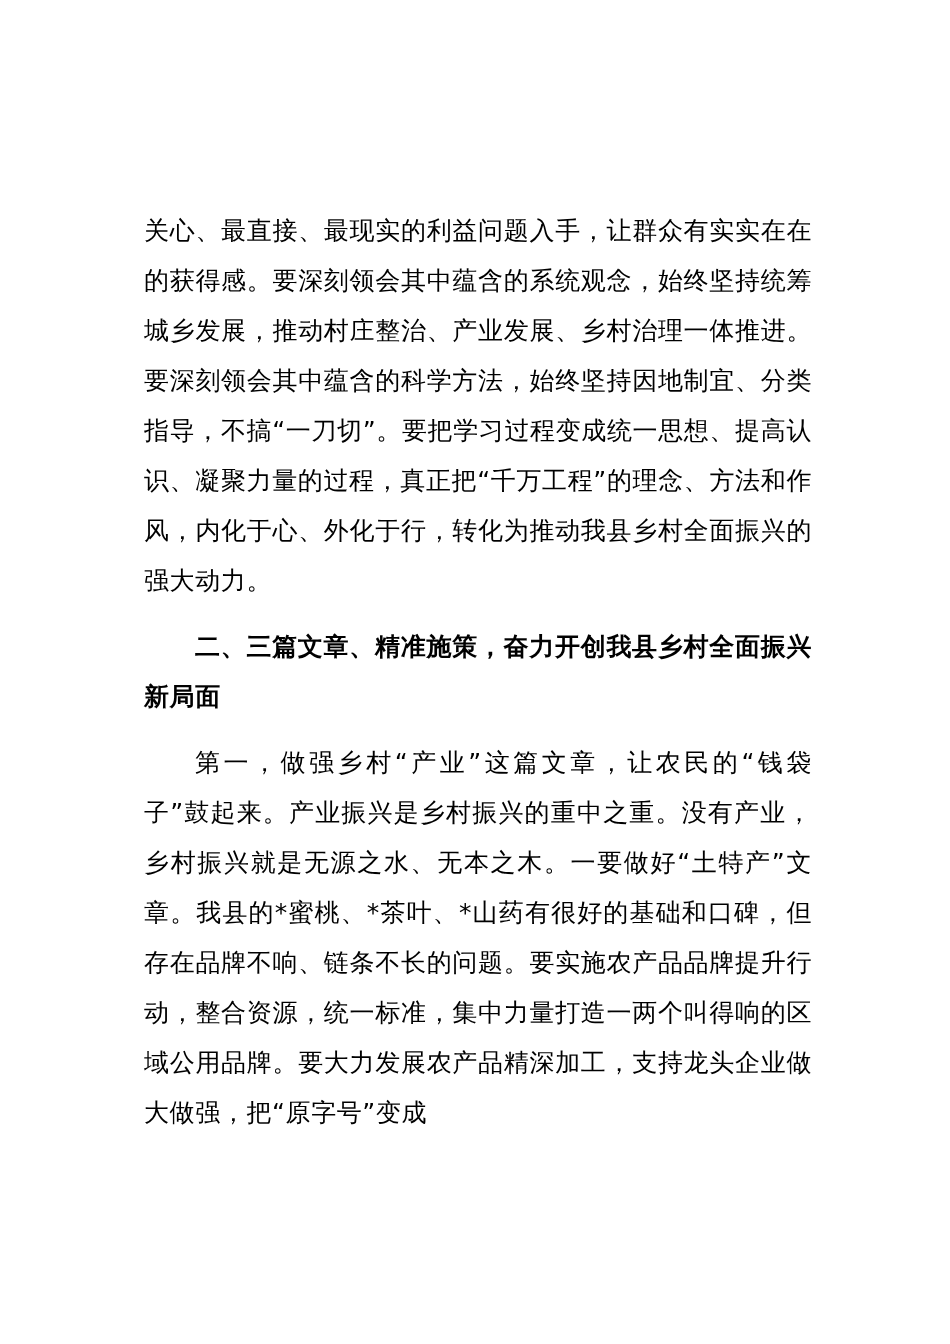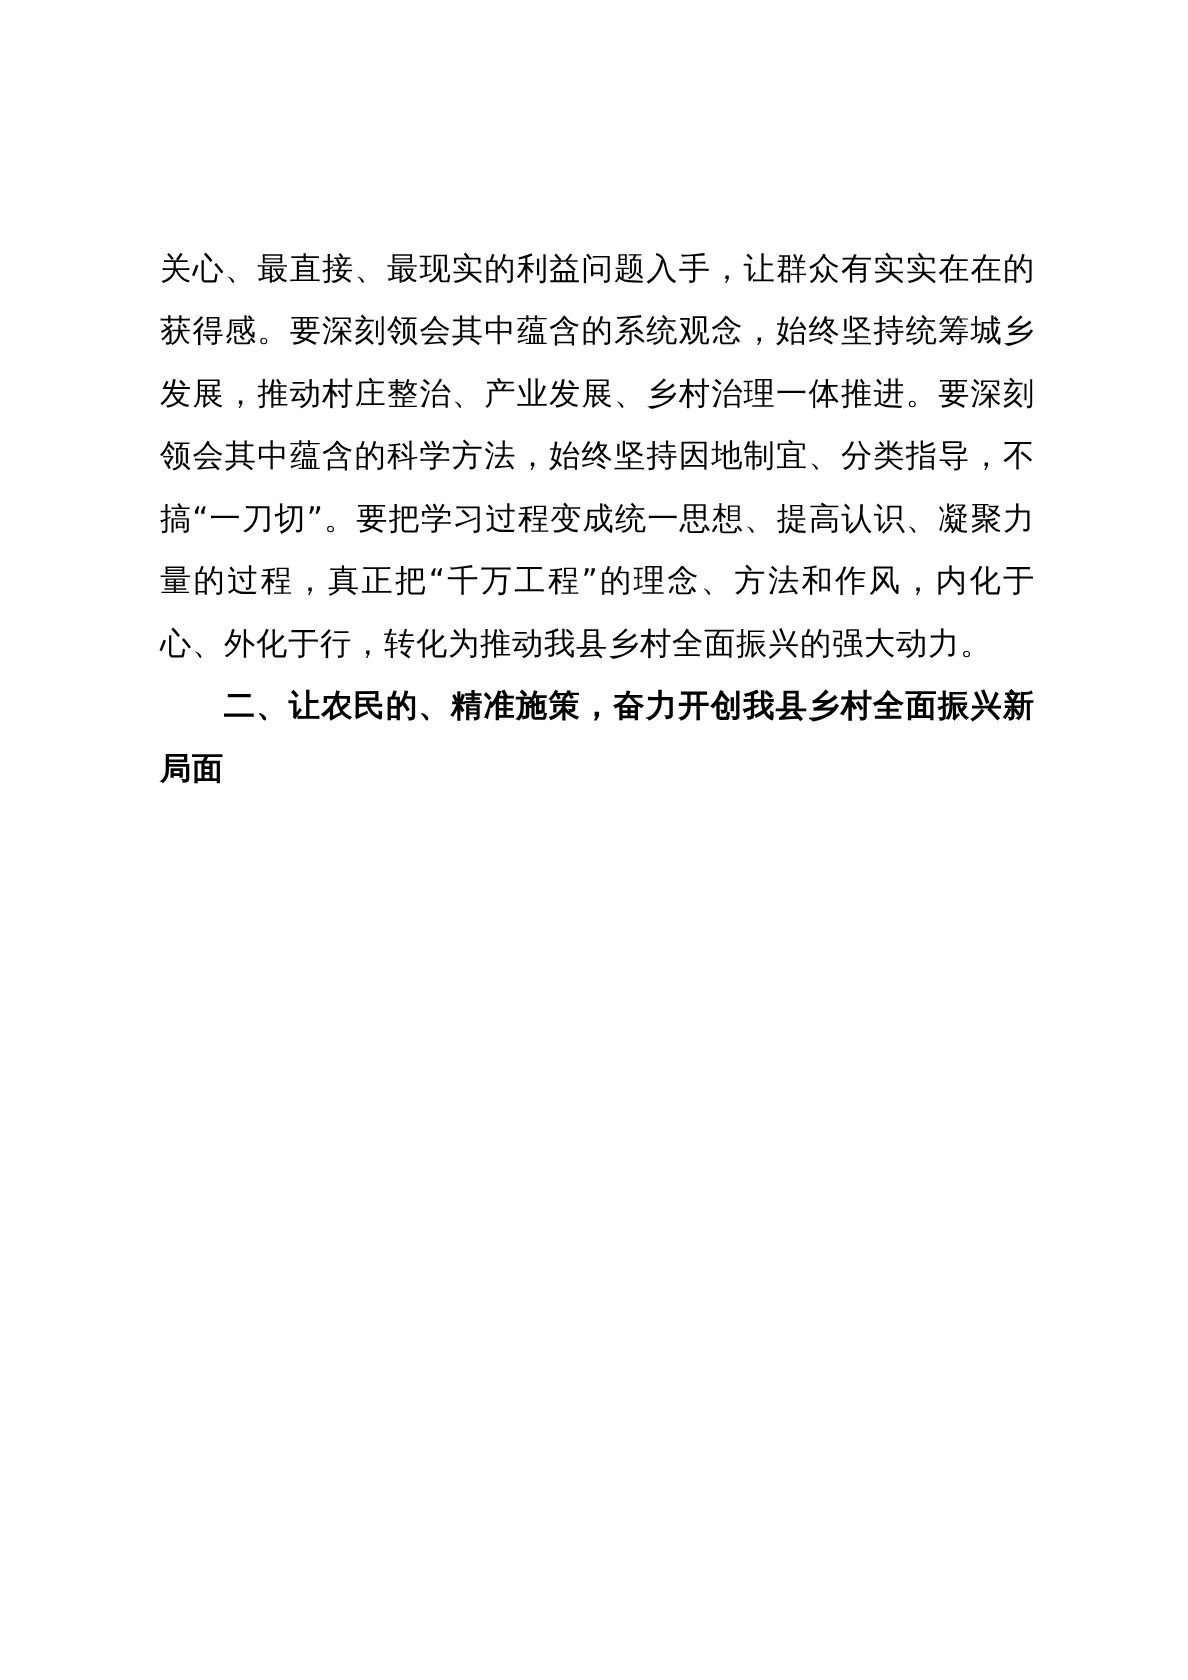--- a/index.html
+++ b/index.html
@@ -15,34 +15,35 @@
       font-family: "DejaVu Sans", "Liberation Sans", sans-serif;
       color: #000000;
     }
     .page {
       position: absolute;
       left: 128px;
       top: 190px;
       width: 700px;
     }
     .para {
-      margin: 0;
+      margin: 16px;
       font-size: 25px;
       line-height: 50px;
       text-align: justify;
       text-justify: inter-character;
       letter-spacing: 0.6px;
       word-break: break-all;
     }
     .indent {
       text-indent: 51px;
     }
     .heading {
       font-weight: bold;
     }
   </style>
 </head>
 <body>
 
 <div class="page">
   <p class="para">关心、最直接、最现实的利益问题入手，让群众有实实在在的获得感。要深刻领会其中蕴含的系统观念，始终坚持统筹城乡发展，推动村庄整治、产业发展、乡村治理一体推进。要深刻领会其中蕴含的科学方法，始终坚持因地制宜、分类指导，不搞“一刀切”。要把学习过程变成统一思想、提高认识、凝聚力量的过程，真正把“千万工程”的理念、方法和作风，内化于心、外化于行，转化为推动我县乡村全面振兴的强大动力。</p>
-  <p class="para indent heading">二、让农民的、精准施策，奋力开创我县乡村全面振兴新局面</p>
+  <p class="para indent heading">二、三篇文章、精准施策，奋力开创我县乡村全面振兴新局面</p>
+  <p class="para indent">第一，做强乡村“产业”这篇文章，让农民的“钱袋子”鼓起来。产业振兴是乡村振兴的重中之重。没有产业，乡村振兴就是无源之水、无本之木。一要做好“土特产”文章。我县的*蜜桃、*茶叶、*山药有很好的基础和口碑，但存在品牌不响、链条不长的问题。要实施农产品品牌提升行动，整合资源，统一标准，集中力量打造一两个叫得响的区域公用品牌。要大力发展农产品精深加工，支持龙头企业做大做强，把“原字号”变成</p>
 </div>
 
 </body></html>

